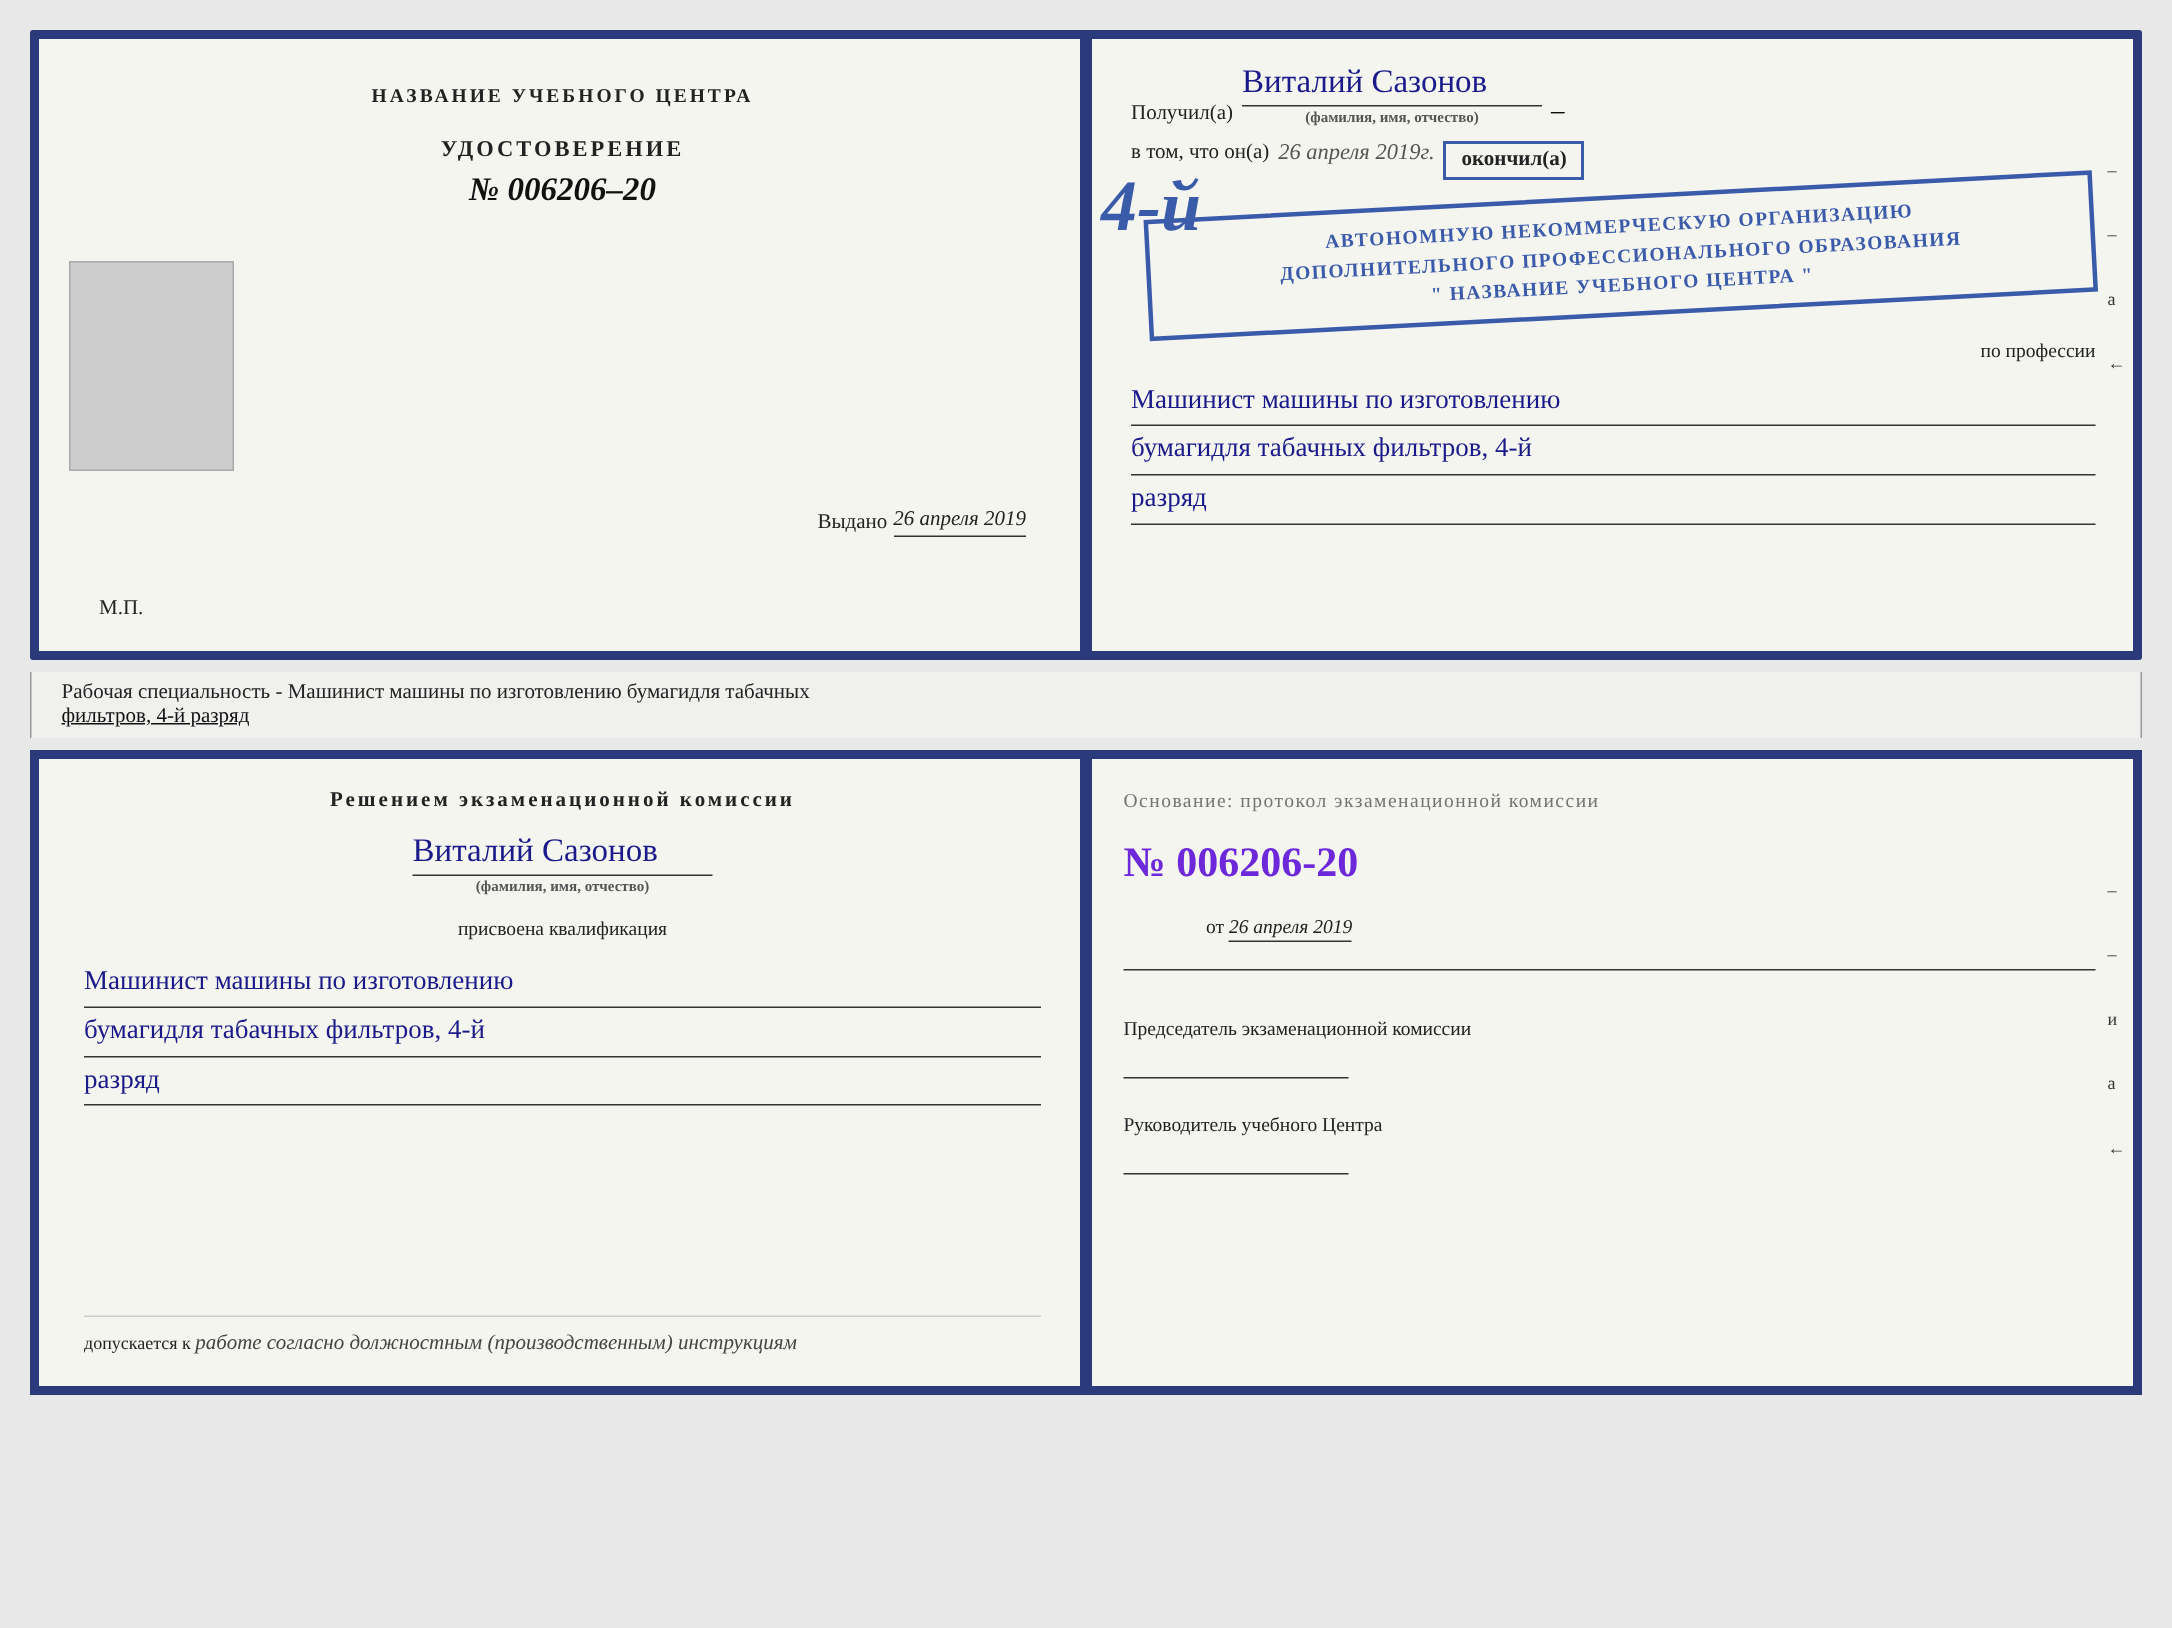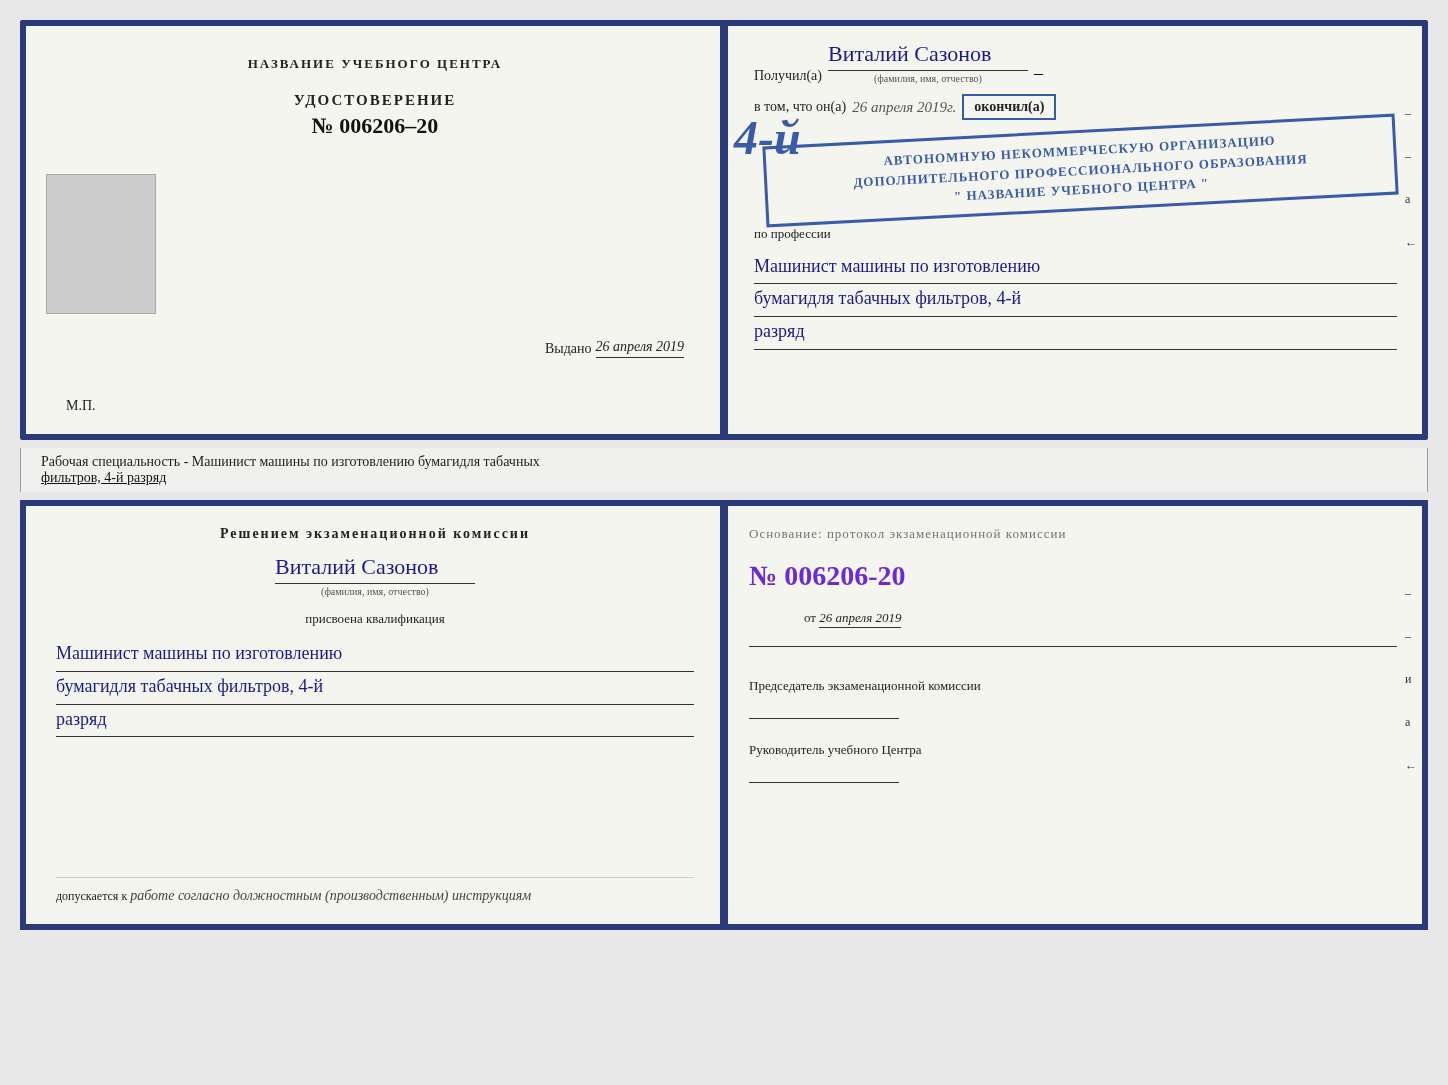--- a/index.html
+++ b/index.html
@@ -70,20 +70,21 @@
       font-weight: bold;
       letter-spacing: 2px;
       text-transform: uppercase;
       color: #222;
     }
 
     .udostoverenie-number {
       font-size: 22px;
       font-weight: bold;
       color: #111;
+      font-style: italic;
       margin-top: 4px;
     }
 
     .photo-placeholder {
       width: 110px;
       height: 140px;
       background: #ccc;
       border: 1px solid #aaa;
       position: absolute;
       left: 20px;
@@ -136,27 +137,27 @@
       padding-bottom: 2px;
       min-width: 200px;
     }
 
     .fio-label {
       font-size: 10px;
       color: #555;
       text-align: center;
       display: block;
       margin-top: 2px;
+      font-weight: bold;
     }
 
     .vtom-block {
       font-size: 14px;
       color: #222;
       display: flex;
-      align-items: center;
       gap: 6px;
       flex-wrap: wrap;
     }
 
     .handwritten-date {
       font-family: 'Segoe Script', 'Comic Sans MS', cursive;
       font-size: 15px;
       color: #555;
       font-style: italic;
     }
@@ -190,20 +191,21 @@
       position: absolute;
       left: 320px;
       top: 95px;
       font-style: italic;
     }
 
     .po-professii {
       font-size: 13px;
       color: #222;
       margin-top: 5px;
+      text-align: right;
     }
 
     .handwritten-profession {
       font-family: 'Segoe Script', 'Comic Sans MS', cursive;
       font-size: 18px;
       color: #1a1a8a;
       line-height: 1.6;
     }
 
     .underline-text {

